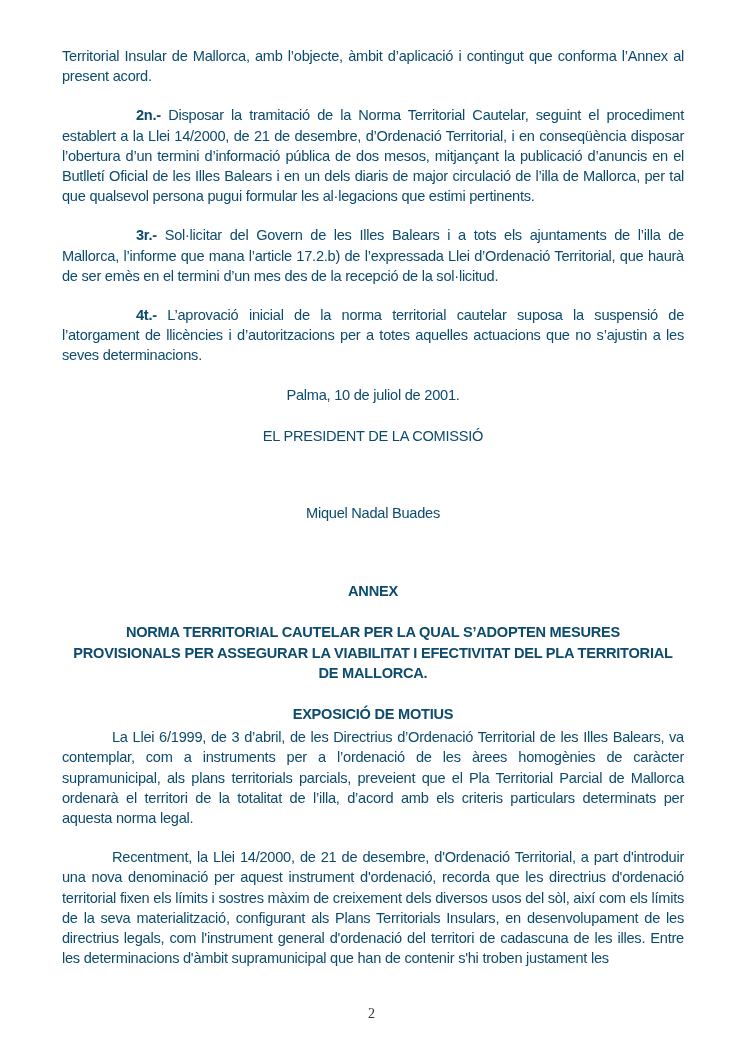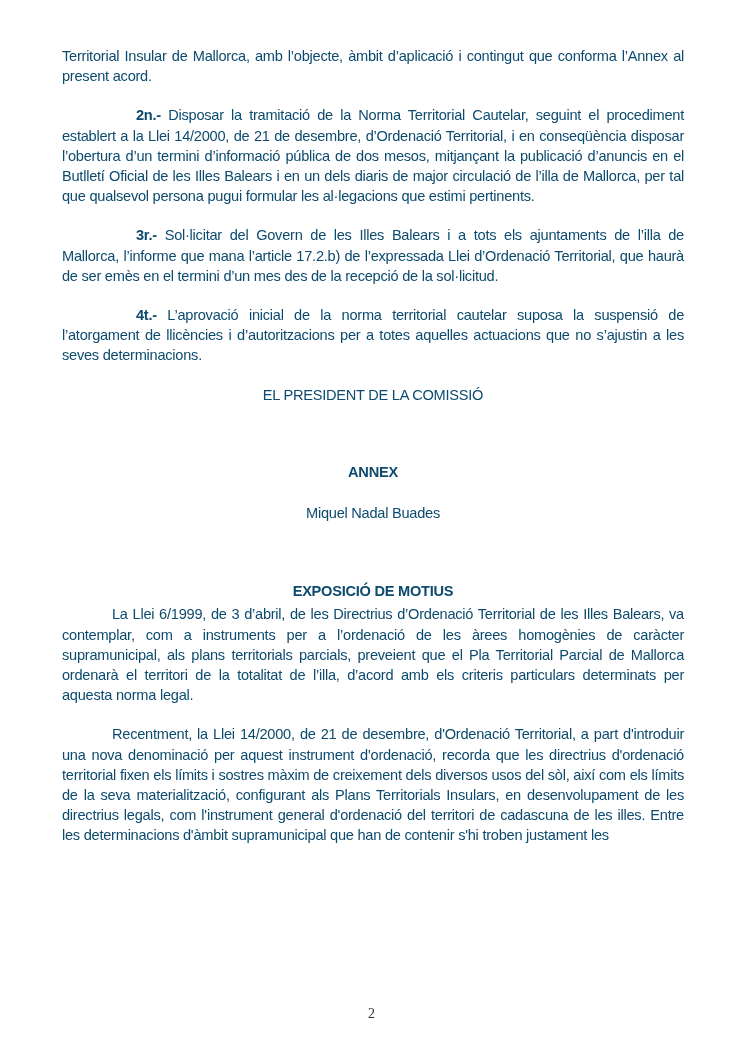--- a/index.html
+++ b/index.html
@@ -30,29 +30,31 @@
 
 <div class="page">
   <p class="para">Territorial Insular de Mallorca, amb l’objecte, àmbit d’aplicació i contingut que conforma l’Annex al present acord.</p>
 
   <p class="para indent"><span class="num">2n.-</span><span> Disposar la tramitació de la Norma Territorial Cautelar, seguint el procediment establert a la Llei 14/2000, de 21 de desembre, d’Ordenació Territorial, i en conseqüència disposar l’obertura d’un termini d’informació pública de dos mesos, mitjançant la publicació d’anuncis en el Butlletí Oficial de les Illes Balears i en un dels diaris de major circulació de l’illa de Mallorca, per tal que qualsevol persona pugui formular les al·legacions que estimi pertinents.</span></p>
 
   <p class="para indent"><span class="num">3r.-</span><span> Sol·licitar del Govern de les Illes Balears i a tots els ajuntaments de l’illa de Mallorca, l’informe que mana l’article 17.2.b) de l’expressada Llei d’Ordenació Territorial, que haurà de ser emès en el termini d’un mes des de la recepció de la sol·licitud.</span></p>
 
   <p class="para indent"><span class="num">4t.-</span><span> L’aprovació inicial de la norma territorial cautelar suposa la suspensió de l’atorgament de llicències i d’autoritzacions per a totes aquelles actuacions que no s’ajustin a les seves determinacions.</span></p>
 
+  <p class="center date">Palma, 10 de juliol de 2001.</p>
 
   <div class="center sig-title">
     <div>EL PRESIDENT DE LA COMISSIÓ</div>
   </div>
 
+  <p class="center signer">Miquel Nadal Buades</p>
+
   <p class="center annex">ANNEX</p>
 
-  <p class="center signer">Miquel Nadal Buades</p>
-
+  <p class="center annex-title">NORMA TERRITORIAL CAUTELAR PER LA QUAL S’ADOPTEN MESURES PROVISIONALS PER ASSEGURAR LA VIABILITAT I EFECTIVITAT DEL PLA TERRITORIAL DE MALLORCA.</p>
 
   <p class="center expo">EXPOSICIÓ DE MOTIUS</p>
 
   <p class="para indent">La Llei 6/1999, de 3 d’abril, de les Directrius d’Ordenació Territorial de les Illes Balears, va contemplar, com a instruments per a l’ordenació de les àrees homogènies de caràcter supramunicipal, als plans territorials parcials, preveient que el Pla Territorial Parcial de Mallorca ordenarà el territori de la totalitat de l’illa, d’acord amb els criteris particulars determinats per aquesta norma legal.</p>
 
   <p class="para indent">Recentment, la Llei 14/2000, de 21 de desembre, d'Ordenació Territorial, a part d'introduir una nova denominació per aquest instrument d'ordenació, recorda que les directrius d'ordenació territorial fixen els límits i sostres màxim de creixement dels diversos usos del sòl, així com els límits de la seva materialització, configurant als Plans Territorials Insulars, en desenvolupament de les directrius legals, com l'instrument general d'ordenació del territori de cadascuna de les illes. Entre les determinacions d'àmbit supramunicipal que han de contenir s'hi troben justament les</p>
 </div>
 
 <div class="page-number">2</div>
 

